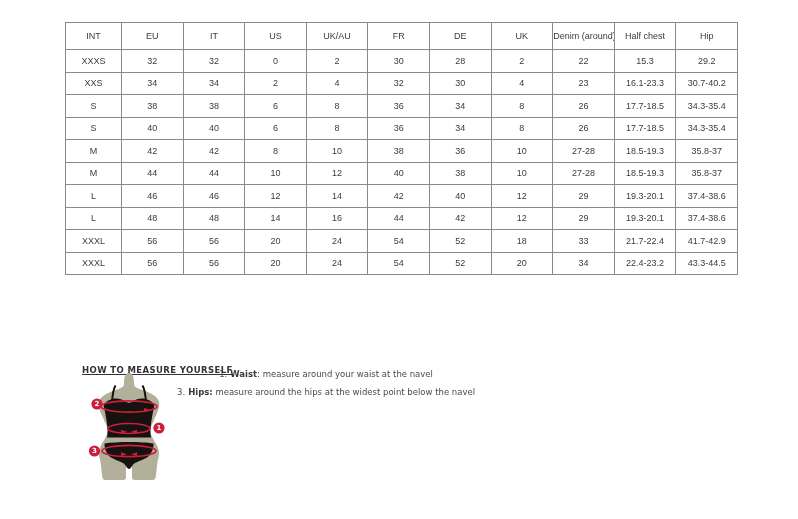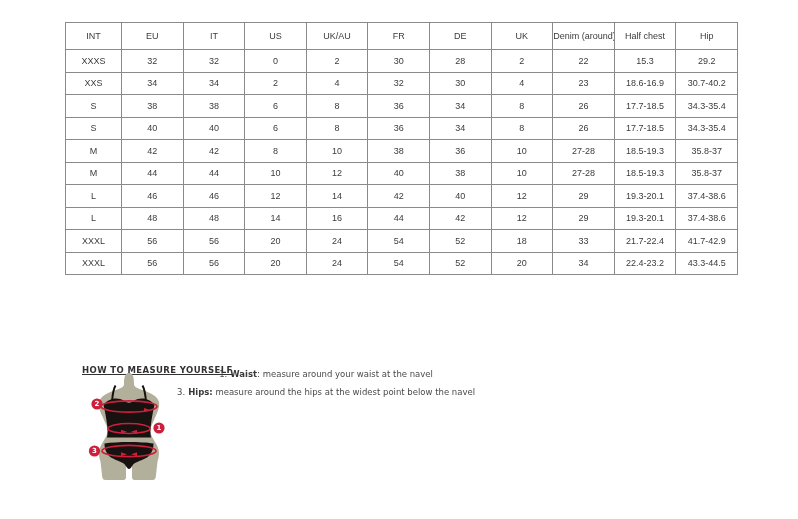--- a/index.html
+++ b/index.html
@@ -80,21 +80,21 @@
         <tr>
           <td>XXS</td>
           <td>34</td>
           <td>34</td>
           <td>2</td>
           <td>4</td>
           <td>32</td>
           <td>30</td>
           <td>4</td>
           <td>23</td>
-          <td>18.6-16.9</td>
+          <td>16.1-23.3</td>
           <td>30.7-40.2</td>
         </tr>
         <tr>
           <td>S</td>
           <td>38</td>
           <td>38</td>
           <td>6</td>
           <td>8</td>
           <td>36</td>
           <td>34</td>

